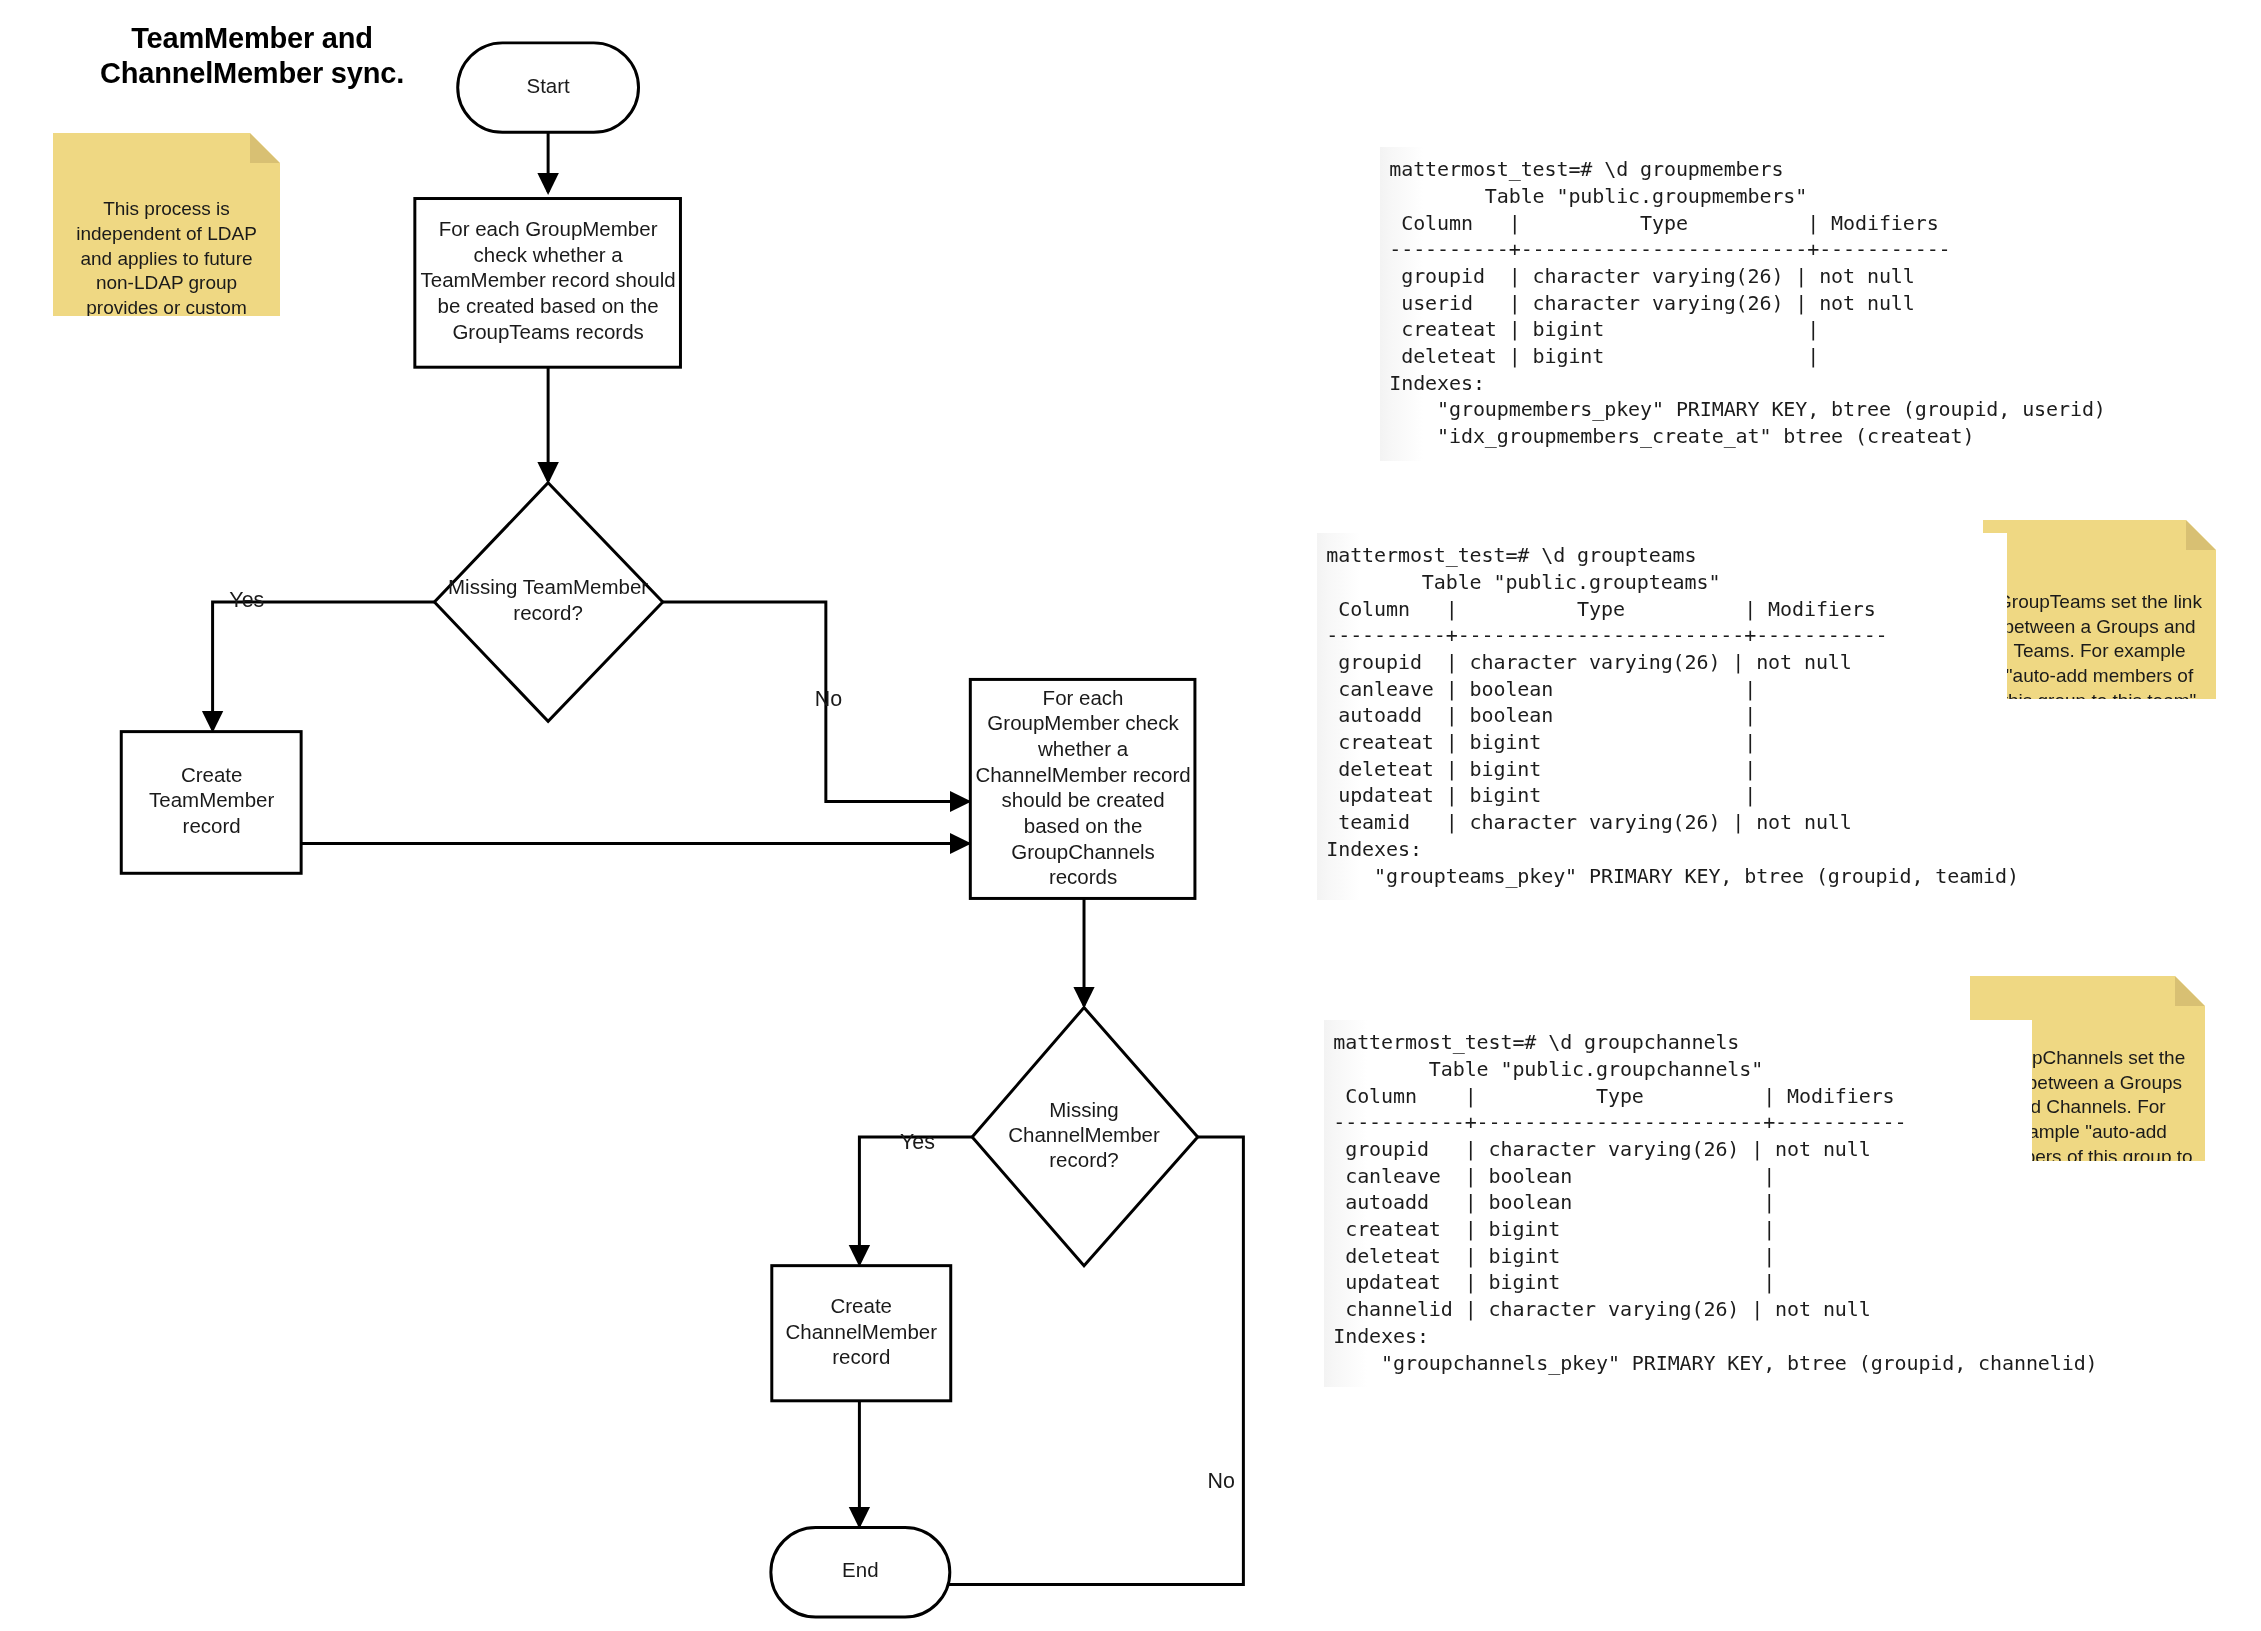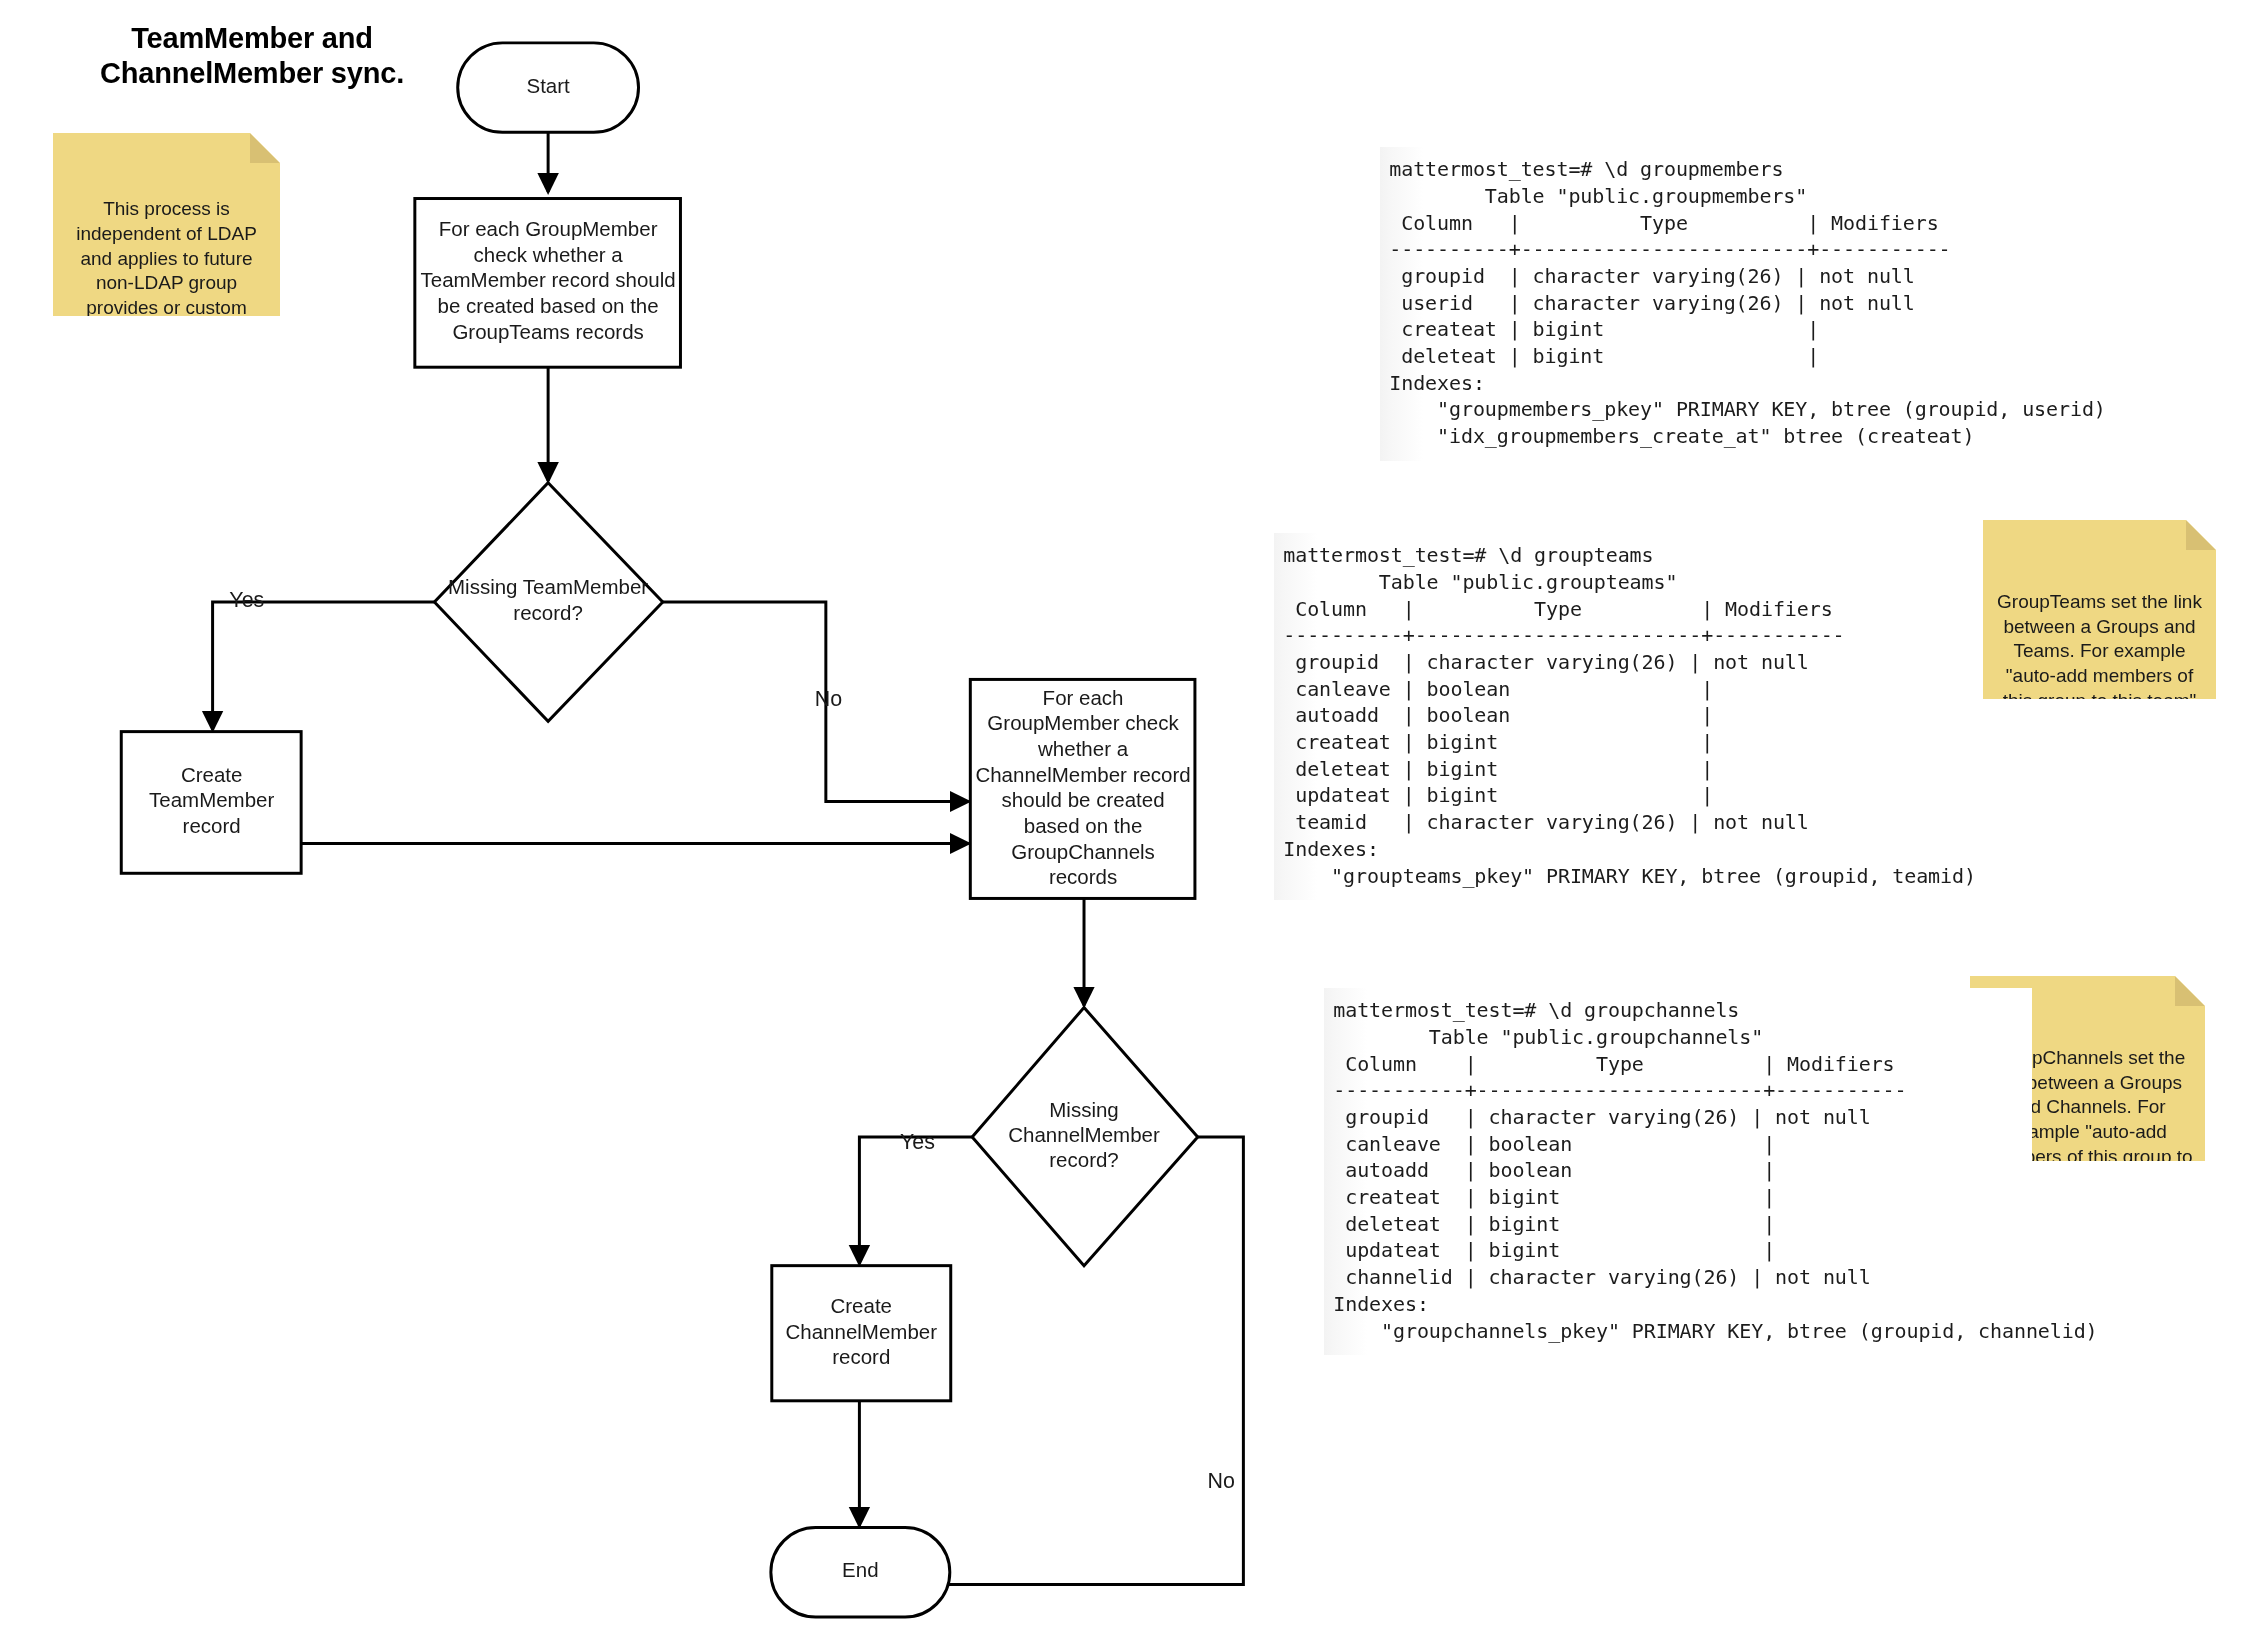--- a/index.html
+++ b/index.html
@@ -143,34 +143,34 @@
         Table "public.groupmembers"
  Column   |          Type          | Modifiers
 ----------+------------------------+-----------
  groupid  | character varying(26) | not null
  userid   | character varying(26) | not null
  createat | bigint                 |
  deleteat | bigint                 |
 Indexes:
     "groupmembers_pkey" PRIMARY KEY, btree (groupid, userid)
     "idx_groupmembers_create_at" btree (createat)</div>
-  <div class="terminal" id="term-groupteams2" style="left: 1274px; top: 533px; width: 690px; display: block;">mattermost_test=# \d groupteams
+  <div class="terminal" id="term-groupteams2" style="left: 1317px; top: 533px; width: 690px; display: block;">mattermost_test=# \d groupteams
         Table "public.groupteams"
  Column   |          Type          | Modifiers
 ----------+------------------------+-----------
  groupid  | character varying(26) | not null
  canleave | boolean                |
  autoadd  | boolean                |
  createat | bigint                 |
  deleteat | bigint                 |
  updateat | bigint                 |
  teamid   | character varying(26) | not null
 Indexes:
     "groupteams_pkey" PRIMARY KEY, btree (groupid, teamid)</div>
-  <div class="terminal" id="term-groupchannels" style="left: 1324px; top: 988px; width: 708px; display: block;">mattermost_test=# \d groupchannels
+  <div class="terminal" id="term-groupchannels" style="left: 1324px; top: 1020px; width: 708px; display: block;">mattermost_test=# \d groupchannels
         Table "public.groupchannels"
  Column    |          Type          | Modifiers
 -----------+------------------------+-----------
  groupid   | character varying(26) | not null
  canleave  | boolean                |
  autoadd   | boolean                |
  createat  | bigint                 |
  deleteat  | bigint                 |
  updateat  | bigint                 |
  channelid | character varying(26) | not null

